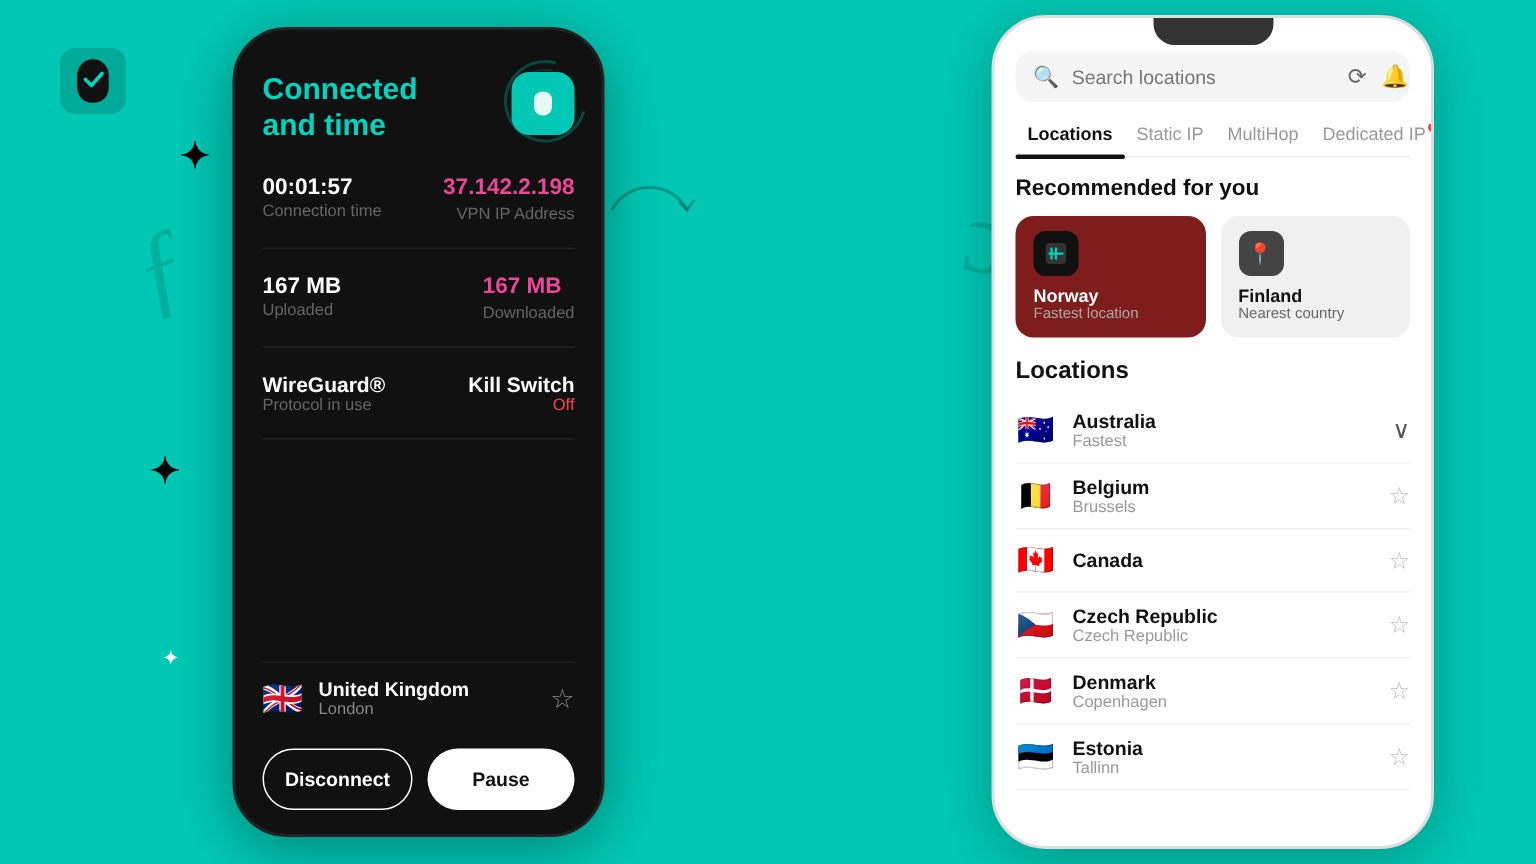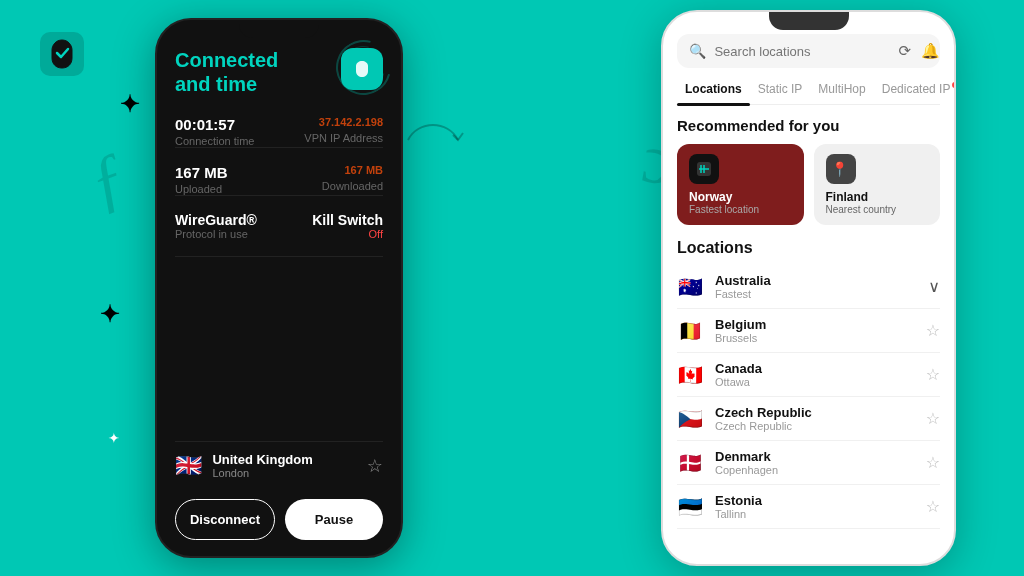--- a/index.html
+++ b/index.html
@@ -70,38 +70,38 @@
       background: #00c8b4;
       border-radius: 12px;
       display: flex;
       align-items: center;
       justify-content: center;
     }
     .stat-row {
       display: flex;
       justify-content: space-between;
       margin-bottom: 16px;
+      padding-bottom: 16px;
       border-bottom: 1px solid #222;
     }
     .stat-item { }
     .stat-value {
       color: #fff;
       font-size: 15px;
       font-weight: 600;
     }
     .stat-label {
       color: #666;
       font-size: 11px;
       margin-top: 2px;
     }
     .stat-value-right {
-      color: #c2410c;
-      font-size: 11px;
-      font-weight: 600;
-      text-align: right;
+      color: #ec4899;
+      font-size: 15px;
+      font-weight: 600;
     }
     .stat-label-right {
       color: #666;
       font-size: 11px;
       margin-top: 4px;
       text-align: right;
     }
     .protocol-row {
       display: flex;
       justify-content: space-between;
@@ -572,21 +572,20 @@
           <div class="loc-country">Belgium</div>
           <div class="loc-city">Brussels</div>
         </div>
         <div class="loc-action">☆</div>
       </div>
 
       <div class="loc-item">
         <div class="loc-flag">🇨🇦</div>
         <div class="loc-info">
           <div class="loc-country">Canada</div>
-          <div class="loc-city">Ottawa</div>
         </div>
         <div class="loc-action">☆</div>
       </div>
 
       <div class="loc-item">
         <div class="loc-flag">🇨🇿</div>
         <div class="loc-info">
           <div class="loc-country">Czech Republic</div>
           <div class="loc-city">Czech Republic</div>
         </div>

